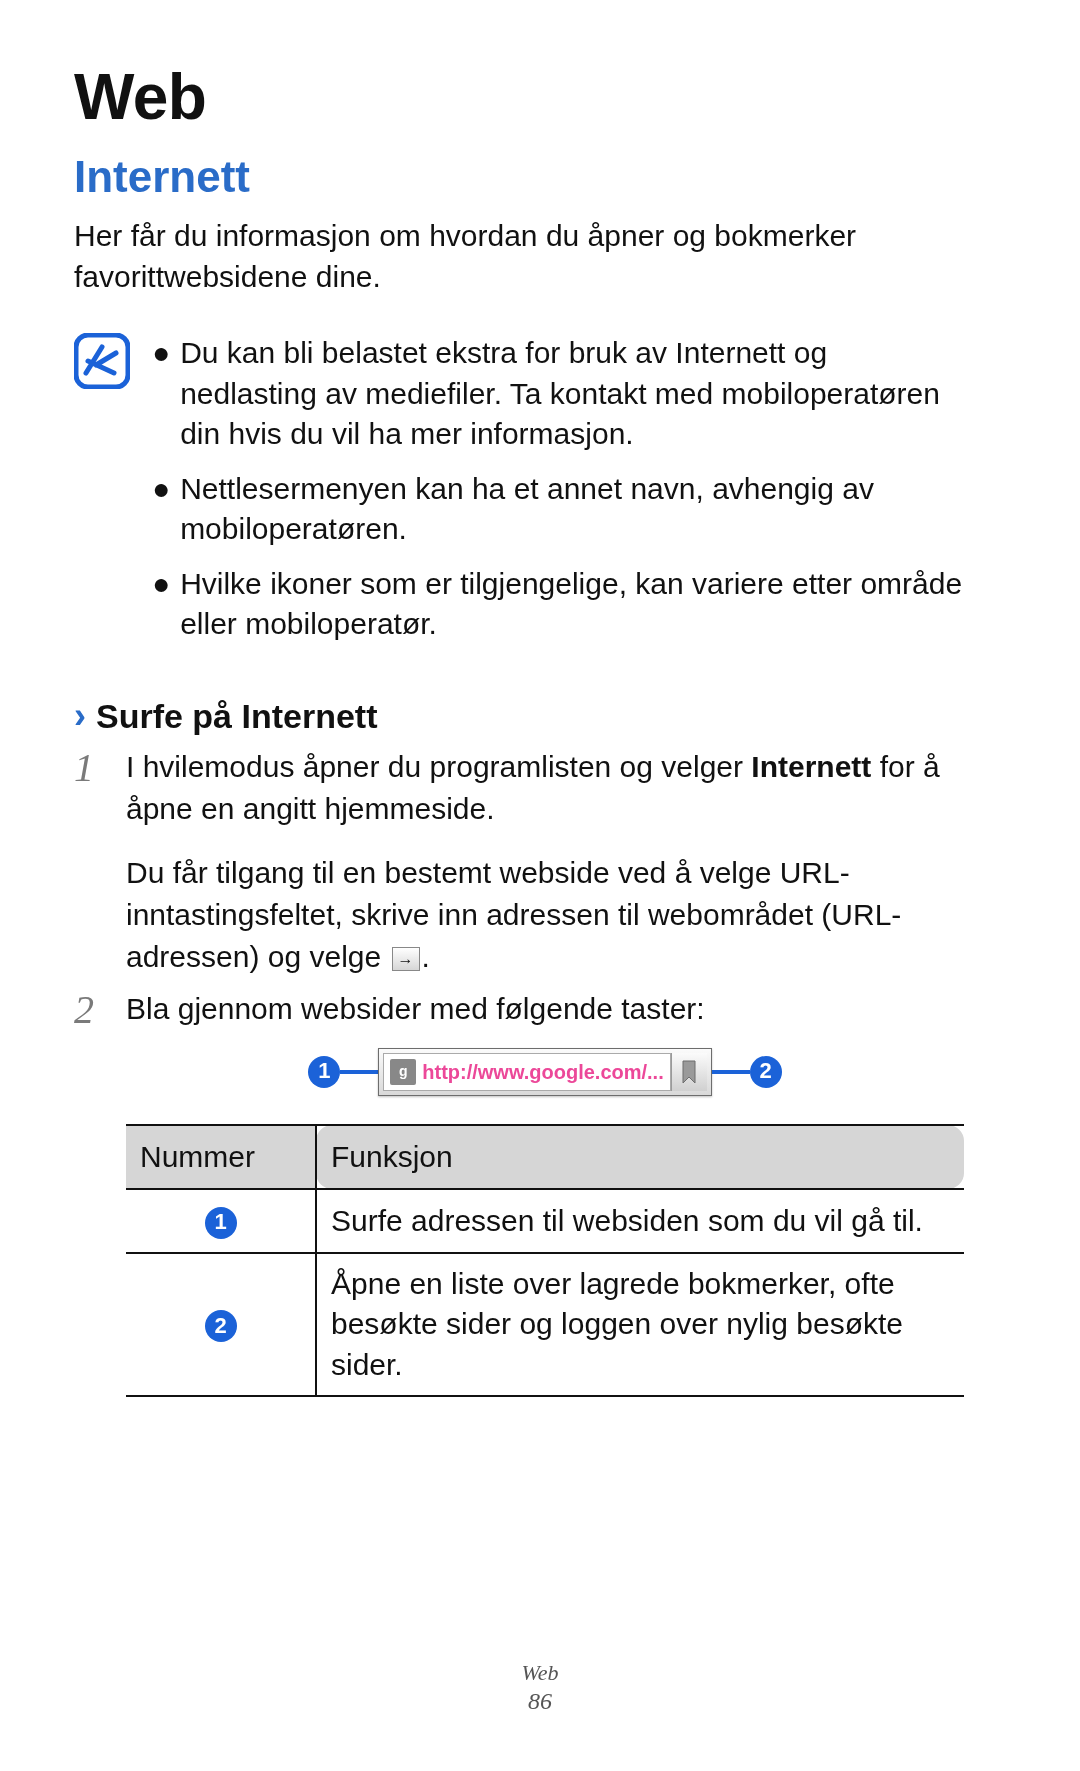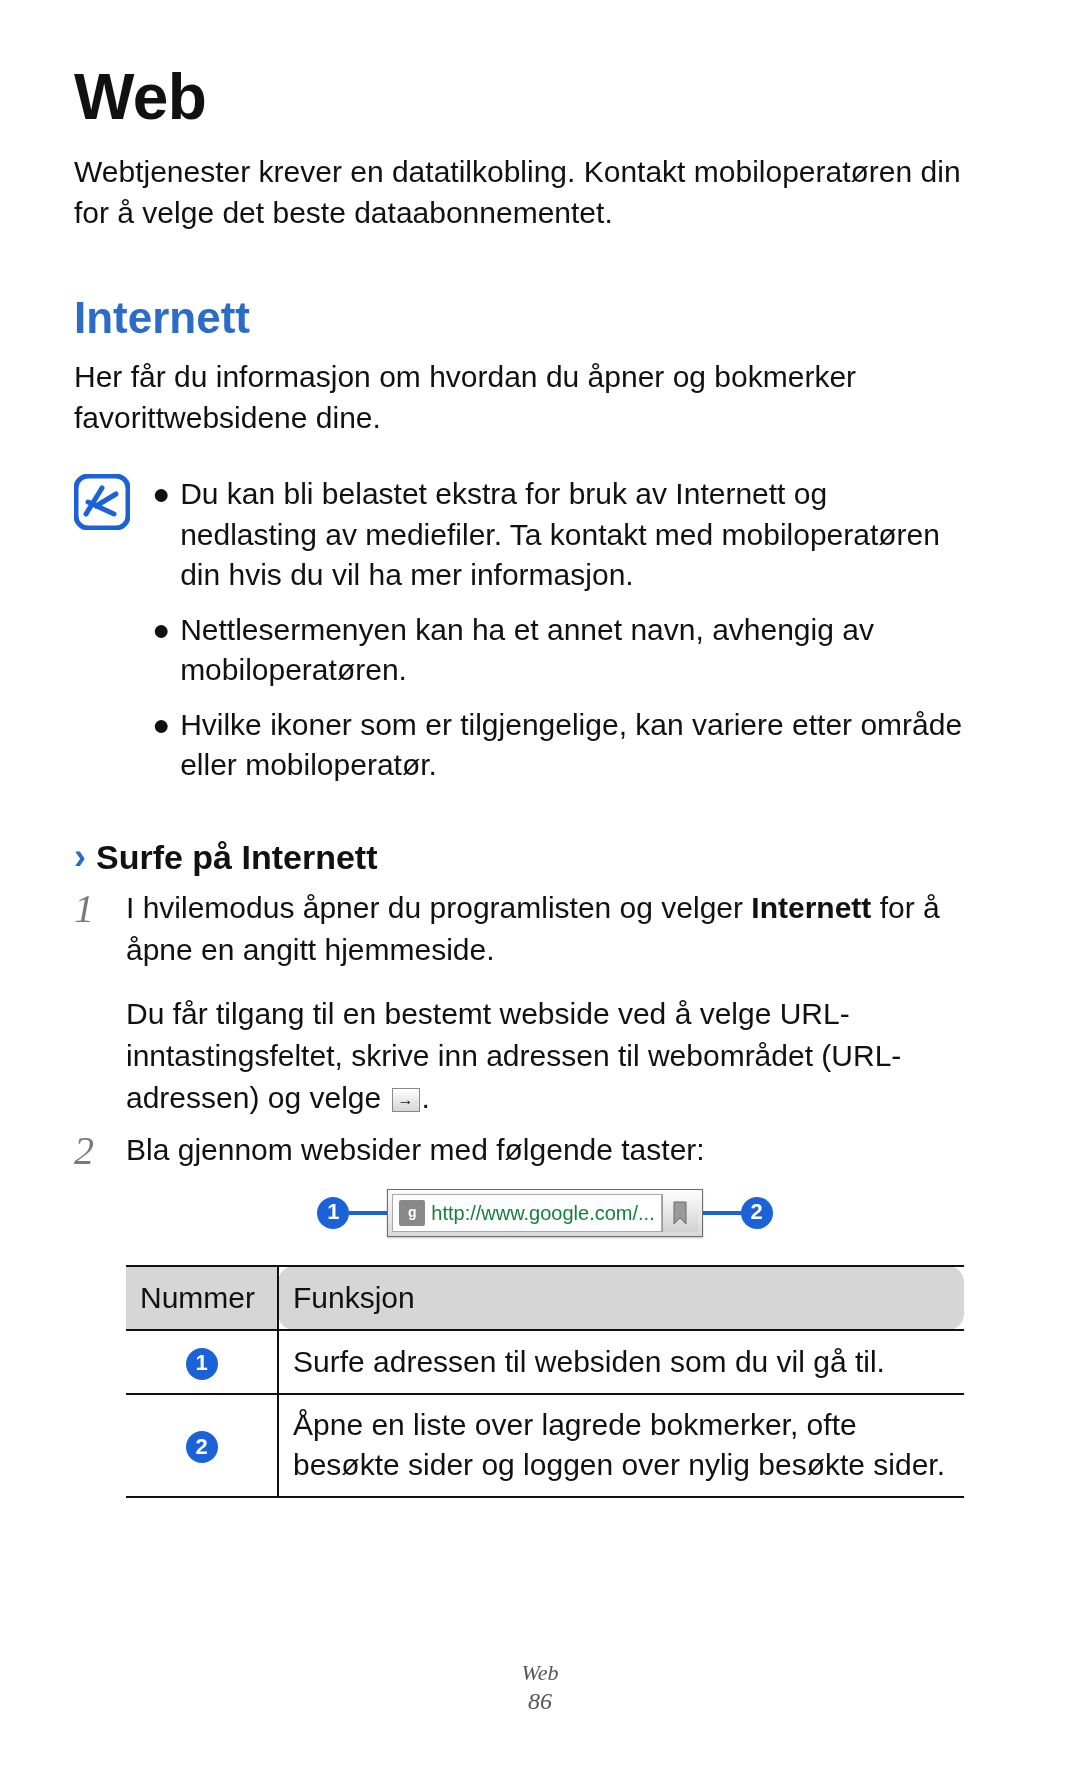--- a/index.html
+++ b/index.html
@@ -24,40 +24,39 @@
   .step .body { flex: 1 1 auto; }
   .step .sub { margin-top: 22px; }
   .bold { font-weight: 700; }
   .go-icon { display: inline-flex; width: 28px; height: 24px; border: 1px solid #888; background: linear-gradient(#fff,#d6d6d6); vertical-align: middle; align-items: center; justify-content: center; font-size: 16px; line-height: 1; margin: 0 2px; }
   .diagram { display: flex; align-items: center; justify-content: center; margin: 18px 0 28px 0; gap: 0; }
   .badge { display: inline-flex; width: 32px; height: 32px; border-radius: 50%; background: #1b62d8; color: #fff; font-weight: 700; font-family: Arial, sans-serif; align-items: center; justify-content: center; font-size: 22px; }
   .connector { display: inline-block; width: 38px; height: 4px; background: #1b62d8; vertical-align: middle; }
   .urlbar { display: inline-flex; align-items: center; height: 48px; border: 1px solid #6d6d6d; background: linear-gradient(#fbfbfb,#d9d9d9); box-shadow: 0 1px 2px rgba(0,0,0,0.25); padding: 4px; gap: 0; }
   .urlbar-inner { display: flex; align-items: center; height: 100%; border: 1px solid #aaa; background: #fff; }
   .urlbar .favicon { width: 26px; height: 26px; background: #888; margin: 0 6px 0 6px; display: inline-flex; align-items: center; justify-content: center; color: #fff; font-size: 14px; font-weight: 700; border-radius: 2px; }
-  .urlbar .addr { font-family: Arial, sans-serif; font-size: 20px; color: #15803d; padding-right: 6px; white-space: nowrap; }
+  .urlbar .addr { font-family: Arial, sans-serif; font-size: 20px; color: #ec4899; padding-right: 6px; white-space: nowrap; font-weight: bold; }
   .urlbar .bmk { width: 36px; height: 100%; border-left: 1px solid #9a9a9a; display: inline-flex; align-items: center; justify-content: center; background: linear-gradient(#fbfbfb,#d0d0d0); }
   .urlbar .bmk svg { width: 18px; height: 26px; }
   .table { width: 100%; border-collapse: collapse; font-size: 30px; }
   .table th, .table td { border-top: 2px solid #111; border-bottom: 2px solid #111; padding: 10px 14px; text-align: left; vertical-align: middle; }
   .table th { background: #d6d6d6; font-weight: 400; }
   .table th + th, .table td + td { border-left: 2px solid #111; border-radius: 16px; }
   .table .center { text-align: center; }
   .table .badge { vertical-align: middle; }
   .table tr.row2 td { line-height: 1.35; }
   .footer { position: absolute; bottom: 56px; left: 0; width: 100%; text-align: center; font-family: Georgia, "Times New Roman", serif; font-style: italic; color: #555; font-size: 22px; }
   .footer .pgnum { display: block; font-style: italic; font-size: 24px; margin-top: 2px; }
 </style>
 </head>
 <body>
 
 <div class="page">
 
   <div class="h1">Web</div>
-  <p class="intro">Webtjenester krever en datatilkobling. Kontakt mobiloperatøren din for å velge det beste dataabonnementet.</p>
 
   <div class="h2">Internett</div>
   <p class="h2-desc">Her får du informasjon om hvordan du åpner og bokmerker favorittwebsidene dine.</p>
 
   <div class="note-box">
     <span class="note-icon">
       <svg viewBox="0 0 56 56">
         <rect x="2" y="2" width="52" height="52" rx="12" ry="12" fill="none" stroke="#1b62d8" stroke-width="5"></rect>
         <path d="M12 40 L28 14 M22 32 L42 20 M14 28 L40 40" stroke="#1b62d8" stroke-width="5" stroke-linecap="round" fill="none"></path>
       </svg>
@@ -112,21 +111,21 @@
               </svg>
             </span>
           </span>
           <span class="connector"></span>
           <span class="badge">2</span>
         </div>
 
         <table class="table">
           <thead>
             <tr>
-              <th style="width:152px">Nummer</th>
+              <th style="width:190px">Nummer</th>
               <th>Funksjon</th>
             </tr>
           </thead>
           <tbody>
             <tr>
               <td class="center"><span class="badge">1</span></td>
               <td>Surfe adressen til websiden som du vil gå til.</td>
             </tr>
             <tr class="row2">
               <td class="center"><span class="badge">2</span></td>

